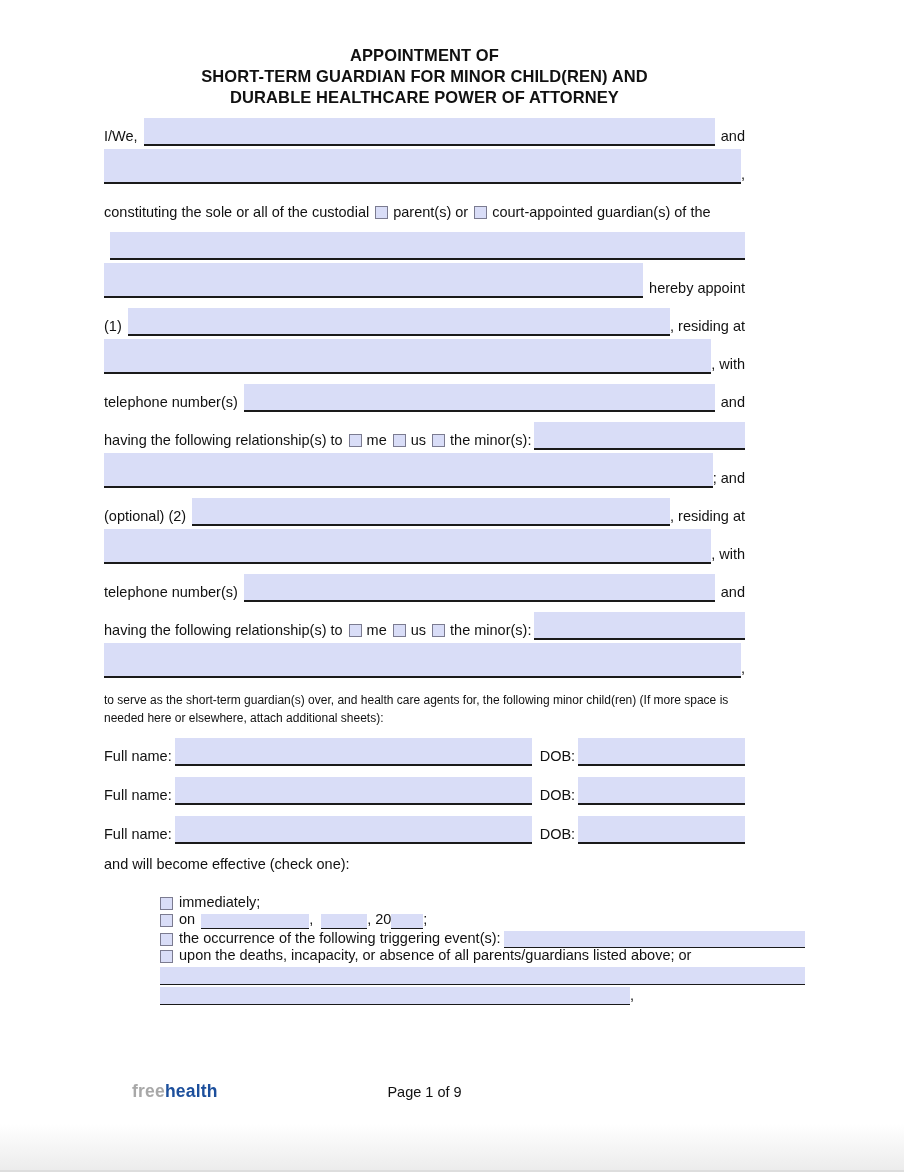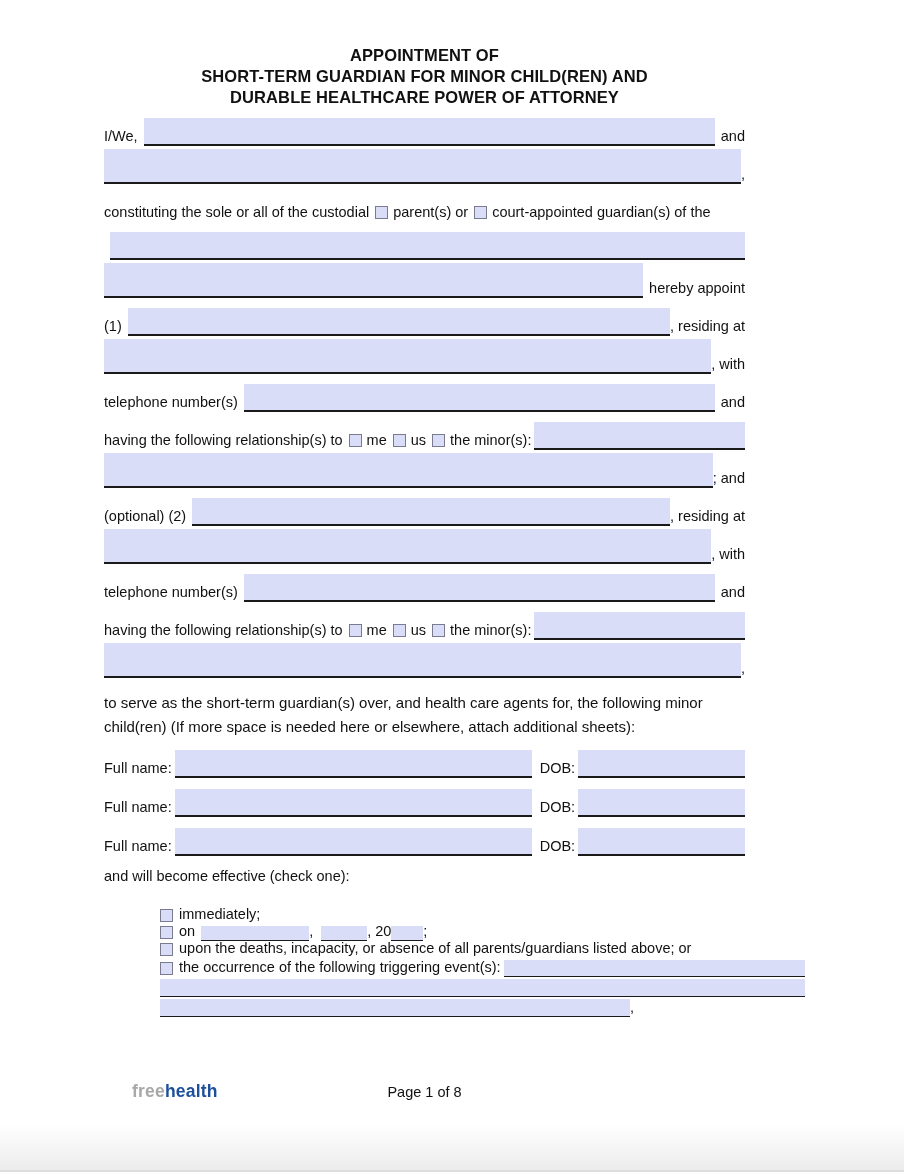--- a/index.html
+++ b/index.html
@@ -49,22 +49,22 @@
     display:inline-block;
     width:11px; height:11px;
     background:var(--field-fill,#d9ddf7);
     border:1.5px solid var(--checkbox-border,#7b7b90);
     box-sizing:content-box;
     margin:0 5px 3px 6px;
     flex:none;
   }
   .par {
     margin:13px 0 0 0;
-    font-size:15px;
-    line-height:24px;
+    font-size:12px;
+    line-height:18px;
   }
   .childrow { height:39px; }
   .namefield { flex:none; width:357px; margin-left:3px; margin-right:8px; }
   .effline { margin-top:11px; height:20px; display:flex; align-items:flex-start; }
   .options { margin:20px 0 0 56px; margin-right:-60px; }
   .opt { display:flex; align-items:flex-end; height:17px; }
   .opt .cb { margin:0 6px 2px 0; }
   .opt .b { height:15px; border-bottom-width:1.5px; }
   .opt.t4 { height:19px; }
   .opt.t4 .b { height:17px; }
@@ -237,39 +237,39 @@
       <div class="opt">
         <span class="cb"></span>
         <span class="lt">on</span>
         <span class="b w1 ml"></span>
         <span class="lt">,</span>
         <span class="b w2 ml8"></span>
         <span class="lt">, 20</span>
         <span class="b w3"></span>
         <span class="lt">;</span>
       </div>
-      <div class="opt">
-        <span class="cb"></span>
-        <span class="lt">upon the deaths, incapacity, or absence of all parents/guardians listed above; or</span>
-      </div>
       <div class="opt t4">
         <span class="cb"></span>
         <span class="lt">the occurrence of the following triggering event(s):</span>
         <span class="b grow ml2"></span>
+      </div>
+      <div class="opt">
+        <span class="cb"></span>
+        <span class="lt">upon the deaths, incapacity, or absence of all parents/guardians listed above; or</span>
       </div>
       <div class="opt cont">
         <span class="b grow"></span>
       </div>
       <div class="opt cont">
         <span class="b w4"></span>
         <span class="lt">,</span>
       </div>
     </div>
 
   </div>
 
   <div class="footer">
     <div class="logo"><span class="free">free</span><span class="forms">health</span></div>
-    <div class="pageind">Page 1 of 8</div>
+    <div class="pageind">Page 1 of 9</div>
   </div>
 
   <div class="page-edge"></div>
 </div>
 
 </body></html>

